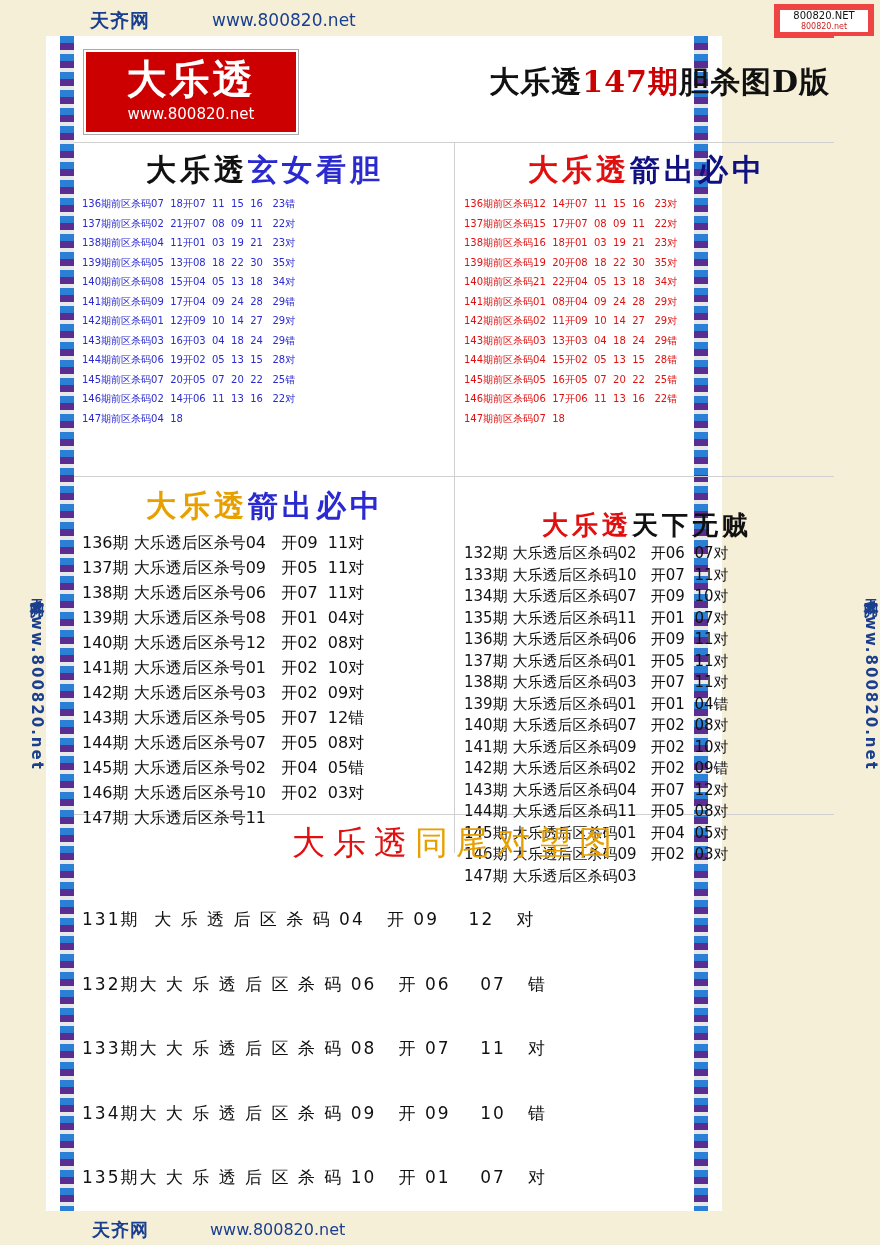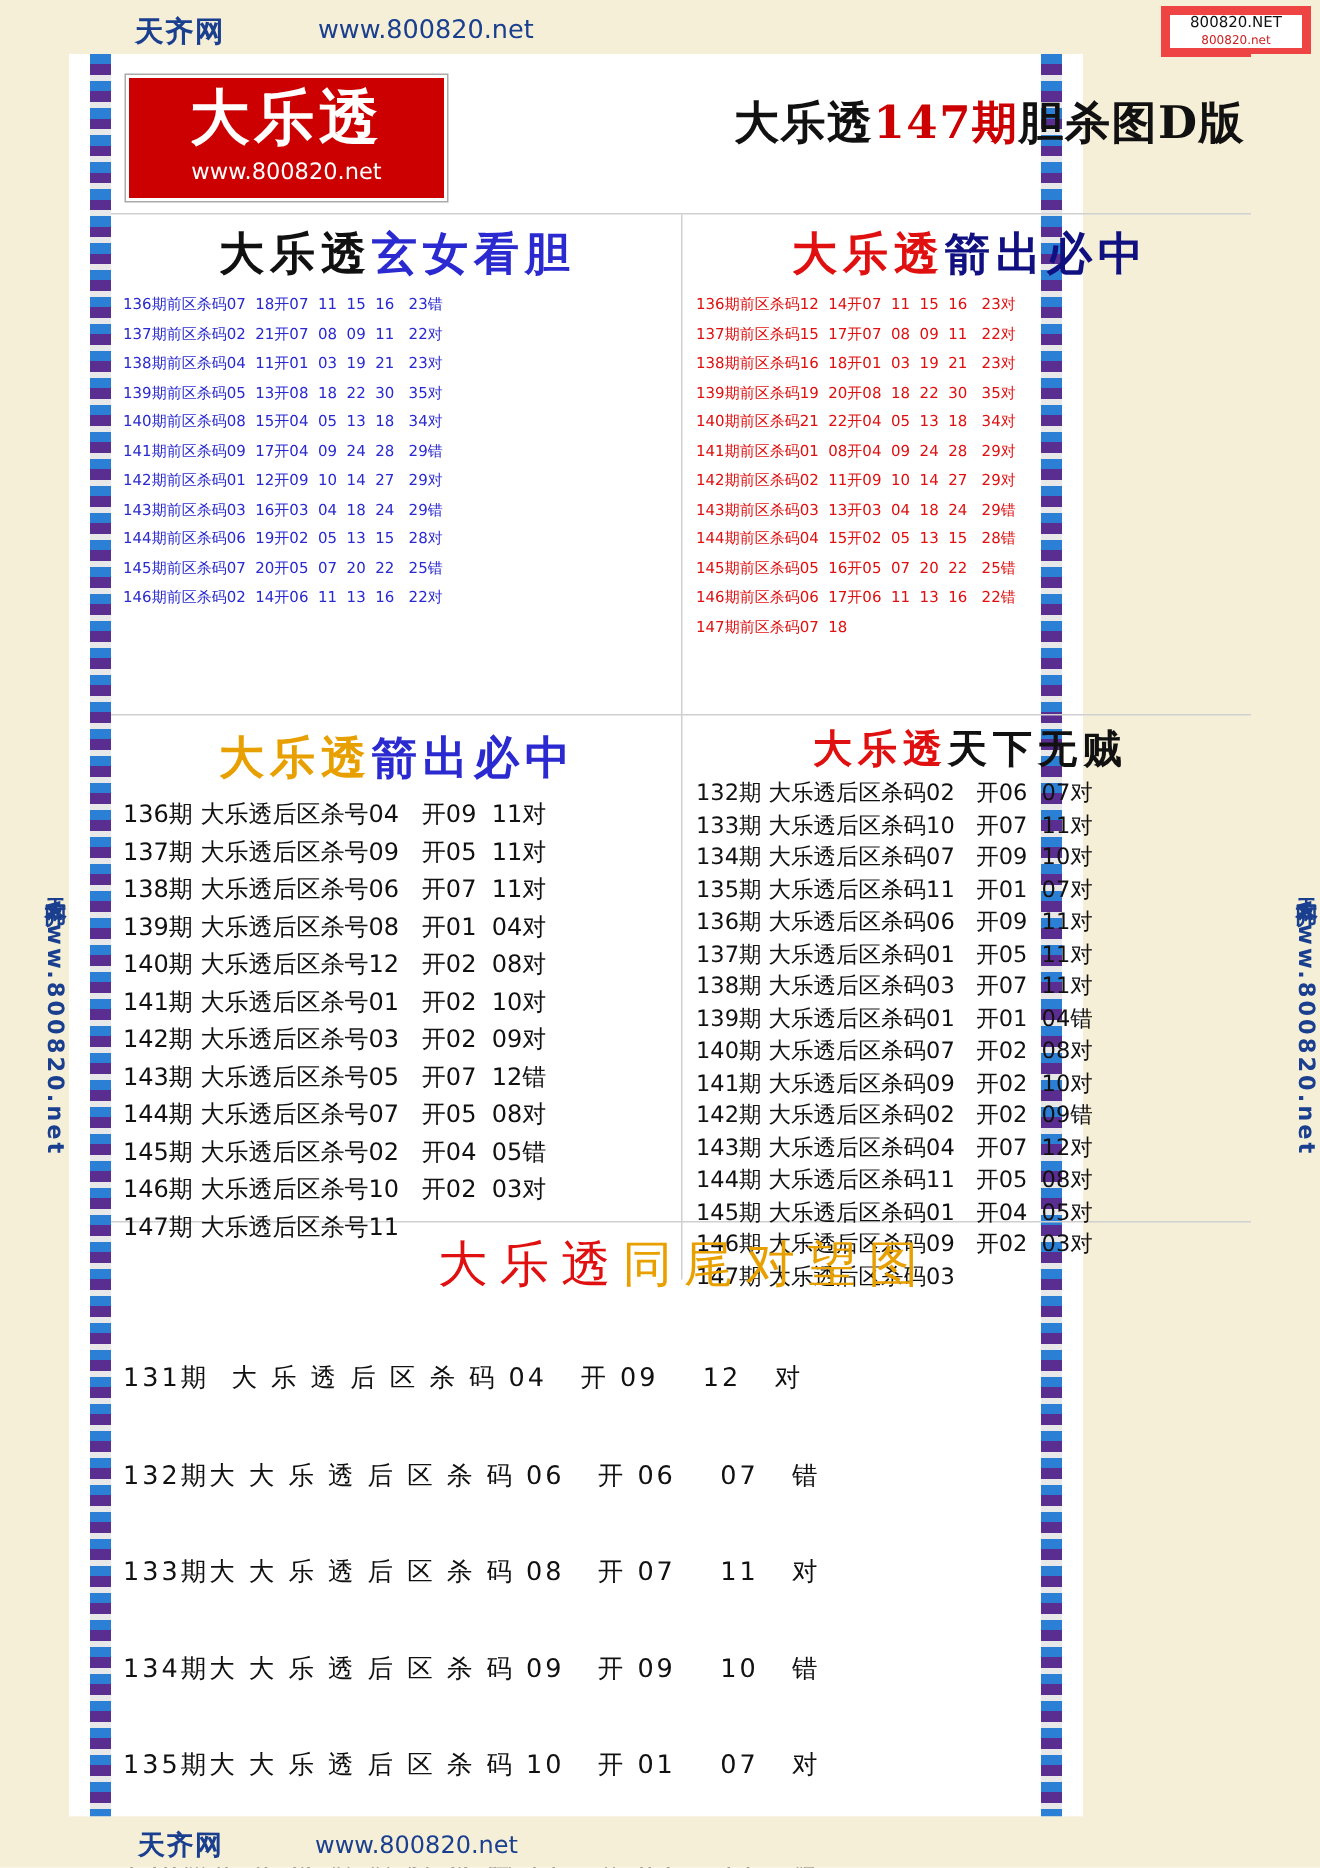--- a/index.html
+++ b/index.html
@@ -177,20 +177,21 @@
       <div class="row">137期前区杀码02  21开07  08  09  11   22对</div>
       <div class="row">138期前区杀码04  11开01  03  19  21   23对</div>
       <div class="row">139期前区杀码05  13开08  18  22  30   35对</div>
       <div class="row">140期前区杀码08  15开04  05  13  18   34对</div>
       <div class="row">141期前区杀码09  17开04  09  24  28   29错</div>
       <div class="row">142期前区杀码01  12开09  10  14  27   29对</div>
       <div class="row">143期前区杀码03  16开03  04  18  24   29错</div>
       <div class="row">144期前区杀码06  19开02  05  13  15   28对</div>
       <div class="row">145期前区杀码07  20开05  07  20  22   25错</div>
       <div class="row">146期前区杀码02  14开06  11  13  16   22对</div>
+      <div class="row">147期前区杀码04  18</div>
     </div>
   </div>
 
   <div class="panel" style="left:404px;top:112px;width:366px;">
     <div class="pbanner">
       <div class="bt">
         <span class="c-red">大乐透</span><span class="navy">箭出必中</span>
       </div>
     </div>
     <div class="rows c-red">
@@ -225,21 +226,21 @@
       <div class="row">142期 大乐透后区杀号03   开02  09对</div>
       <div class="row">143期 大乐透后区杀号05   开07  12错</div>
       <div class="row">144期 大乐透后区杀号07   开05  08对</div>
       <div class="row">145期 大乐透后区杀号02   开04  05错</div>
       <div class="row">146期 大乐透后区杀号10   开02  03对</div>
       <div class="row">147期 大乐透后区杀号11</div>
     </div>
   </div>
 
   <div class="panel" style="left:404px;top:448px;width:366px;">
-    <div class="pbanner" style="height:32px;">
+    <div class="pbanner" style="height:32px;margin-top:25px;">
       <div class="bt" style="font-size:26px;line-height:32px;">
         <span class="c-red">大乐透</span><span class="c-black">天下无贼</span>
       </div>
     </div>
     <div class="rows c-black" style="font-size:15px;line-height:21.5px;">
       <div class="row">132期 大乐透后区杀码02   开06  07对</div>
       <div class="row">133期 大乐透后区杀码10   开07  11对</div>
       <div class="row">134期 大乐透后区杀码07   开09  10对</div>
       <div class="row">135期 大乐透后区杀码11   开01  07对</div>
       <div class="row">136期 大乐透后区杀码06   开09  11对</div>

